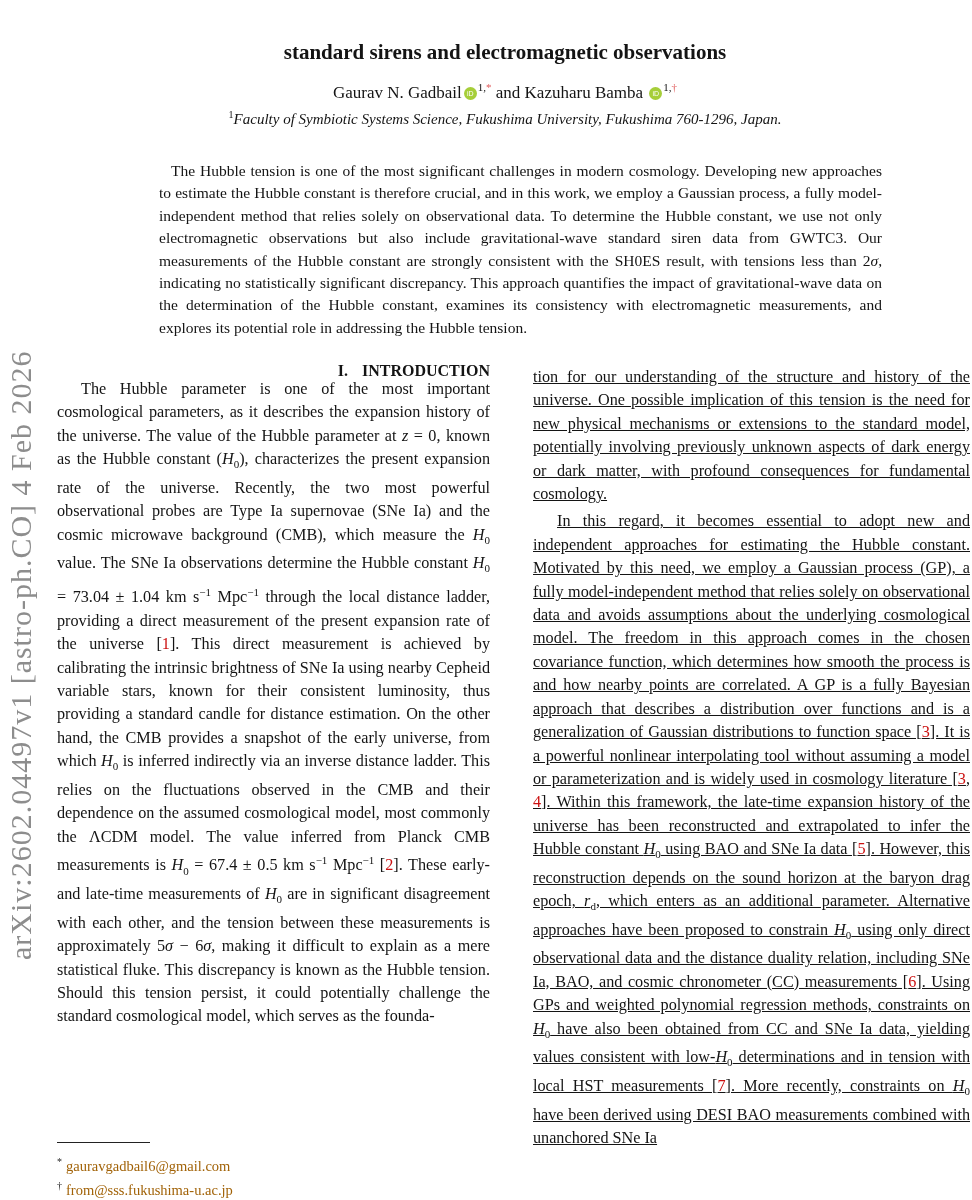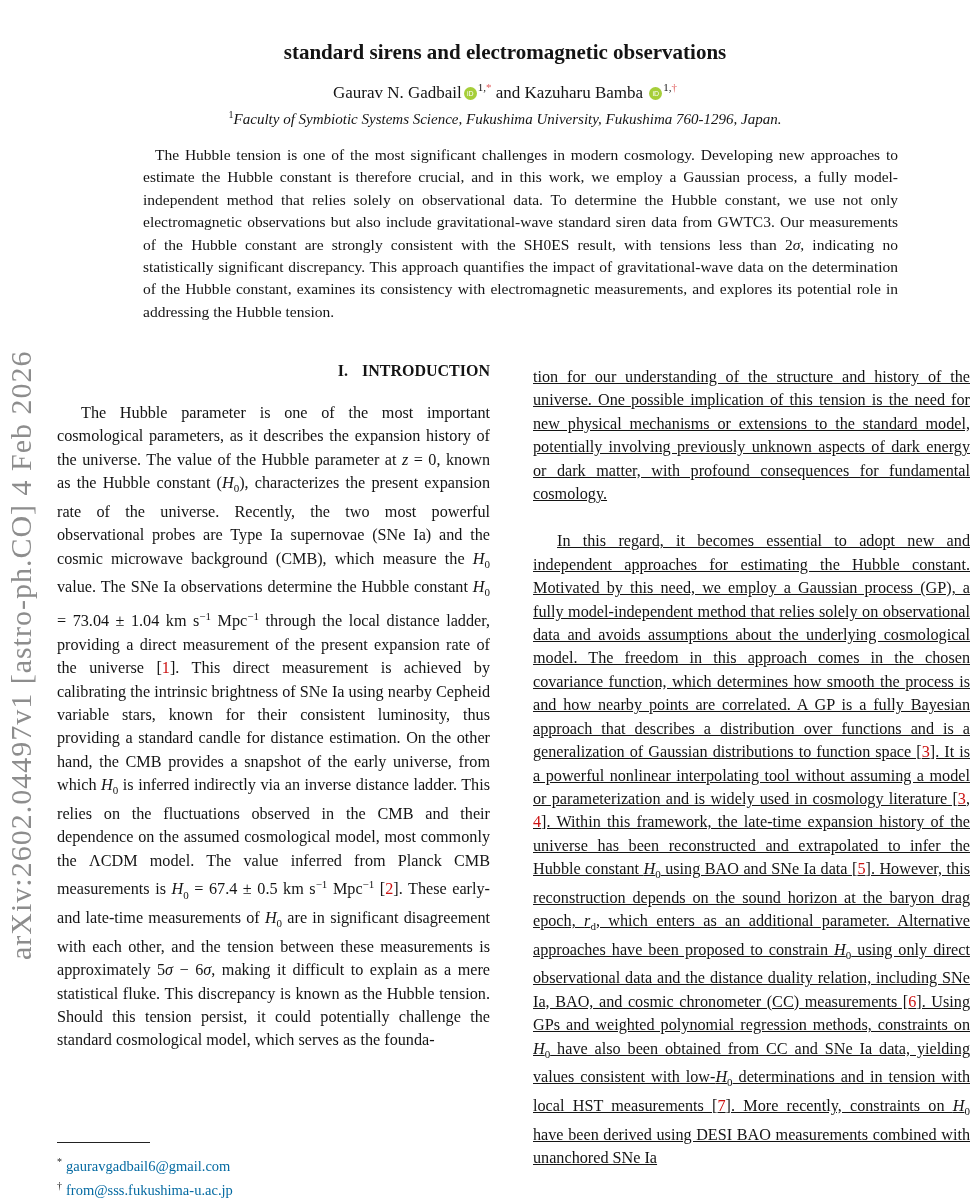--- a/index.html
+++ b/index.html
@@ -36,49 +36,49 @@
   .authors sup{font-size:11px;}
   .mark{color:#e05a5a;}
   .affiliation{margin-top:6px;font-size:15px;font-style:italic;}
   .affiliation sup{font-size:10px;font-style:normal;}
   
   .abstract{
     position:absolute;left:143px;top:144px;width:755px;
     font-size:15.5px;line-height:22.4px;text-align:justify;
     hyphens:auto;-webkit-hyphens:auto;
   }
-  .abstract p{margin:0;text-indent:12px;}
+  .abstract p{margin:16px;text-indent:12px;}
   
   .sec-head{
     position:absolute;left:57px;top:362px;width:433px;
     text-align:right;font-weight:bold;font-size:16px;
   }
   .sec-head .sec-num{margin-right:14px;}
   
   .col{
     font-size:16.2px;line-height:23.4px;text-align:justify;
     hyphens:auto;-webkit-hyphens:auto;
     overflow:hidden;
   }
   .col p{margin:0;}
-  .col p.indent{text-indent:24px;margin-top:24px;}
+  .col p.indent{text-indent:24px;}
   .col p + p{margin-top:4px;}
   .col-left{position:absolute;left:57px;top:378px;width:433px;height:716px;}
   .col-right{position:absolute;left:533px;top:366px;width:437px;height:834px;text-decoration:underline;}
   .ref{color:#cc1111;}
   sub{font-size:11px;}
   sup{font-size:11px;}
   
   .footnote-rule{
     position:absolute;left:57px;top:1142px;width:93px;
     border-top:1.6px solid #222222;
   }
   .footnotes{position:absolute;left:57px;top:1152px;font-size:14.5px;line-height:20px;}
   .footnotes .fn-marker{font-size:10px;vertical-align:super;color:#222;margin-right:4px;}
-  .email{color:#0369a1;text-decoration:none;cursor:pointer;margin-top:21px;}
+  .email{color:#a16207;text-decoration:none;cursor:pointer;margin-top:21px;}
 </style>
 </head>
 <body>
 
 <div class="page">
 
   <div class="watermark">arXiv:2602.04497v1 [astro-ph.CO] 4 Feb 2026</div>
 
   <div class="head">
     <h1 class="title"><br><span>standard sirens and electromagnetic observations</span></h1>

